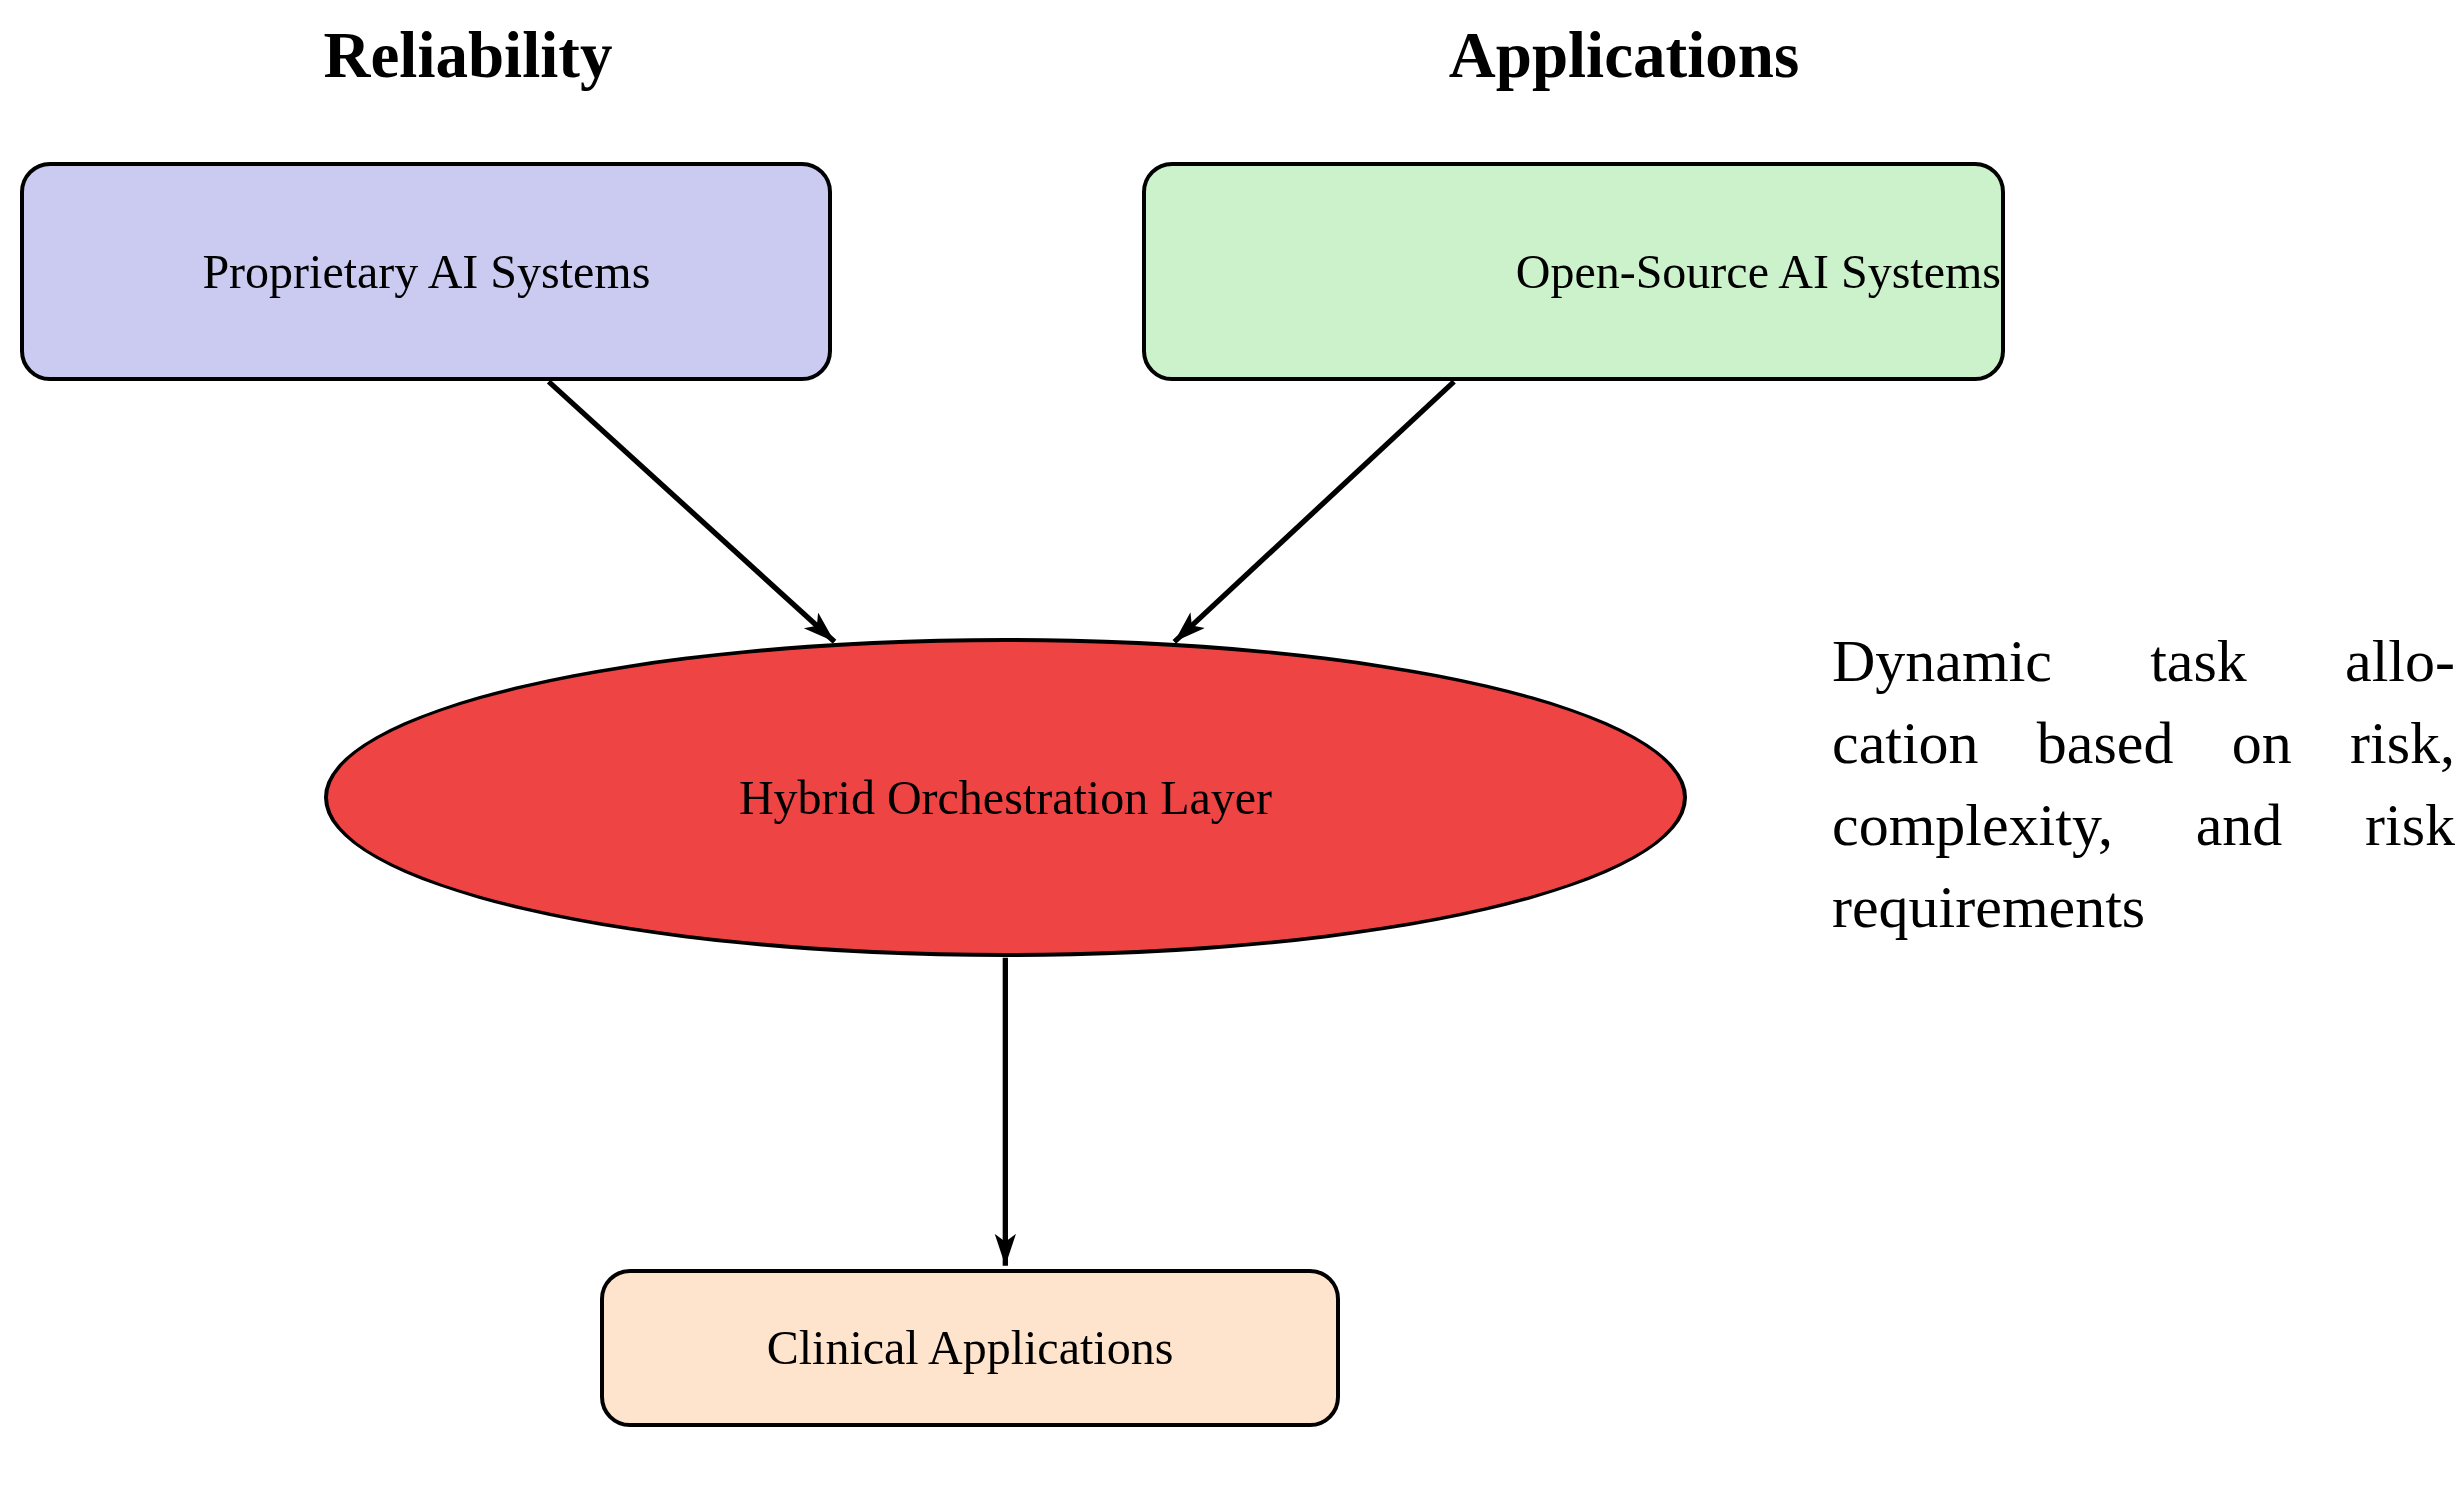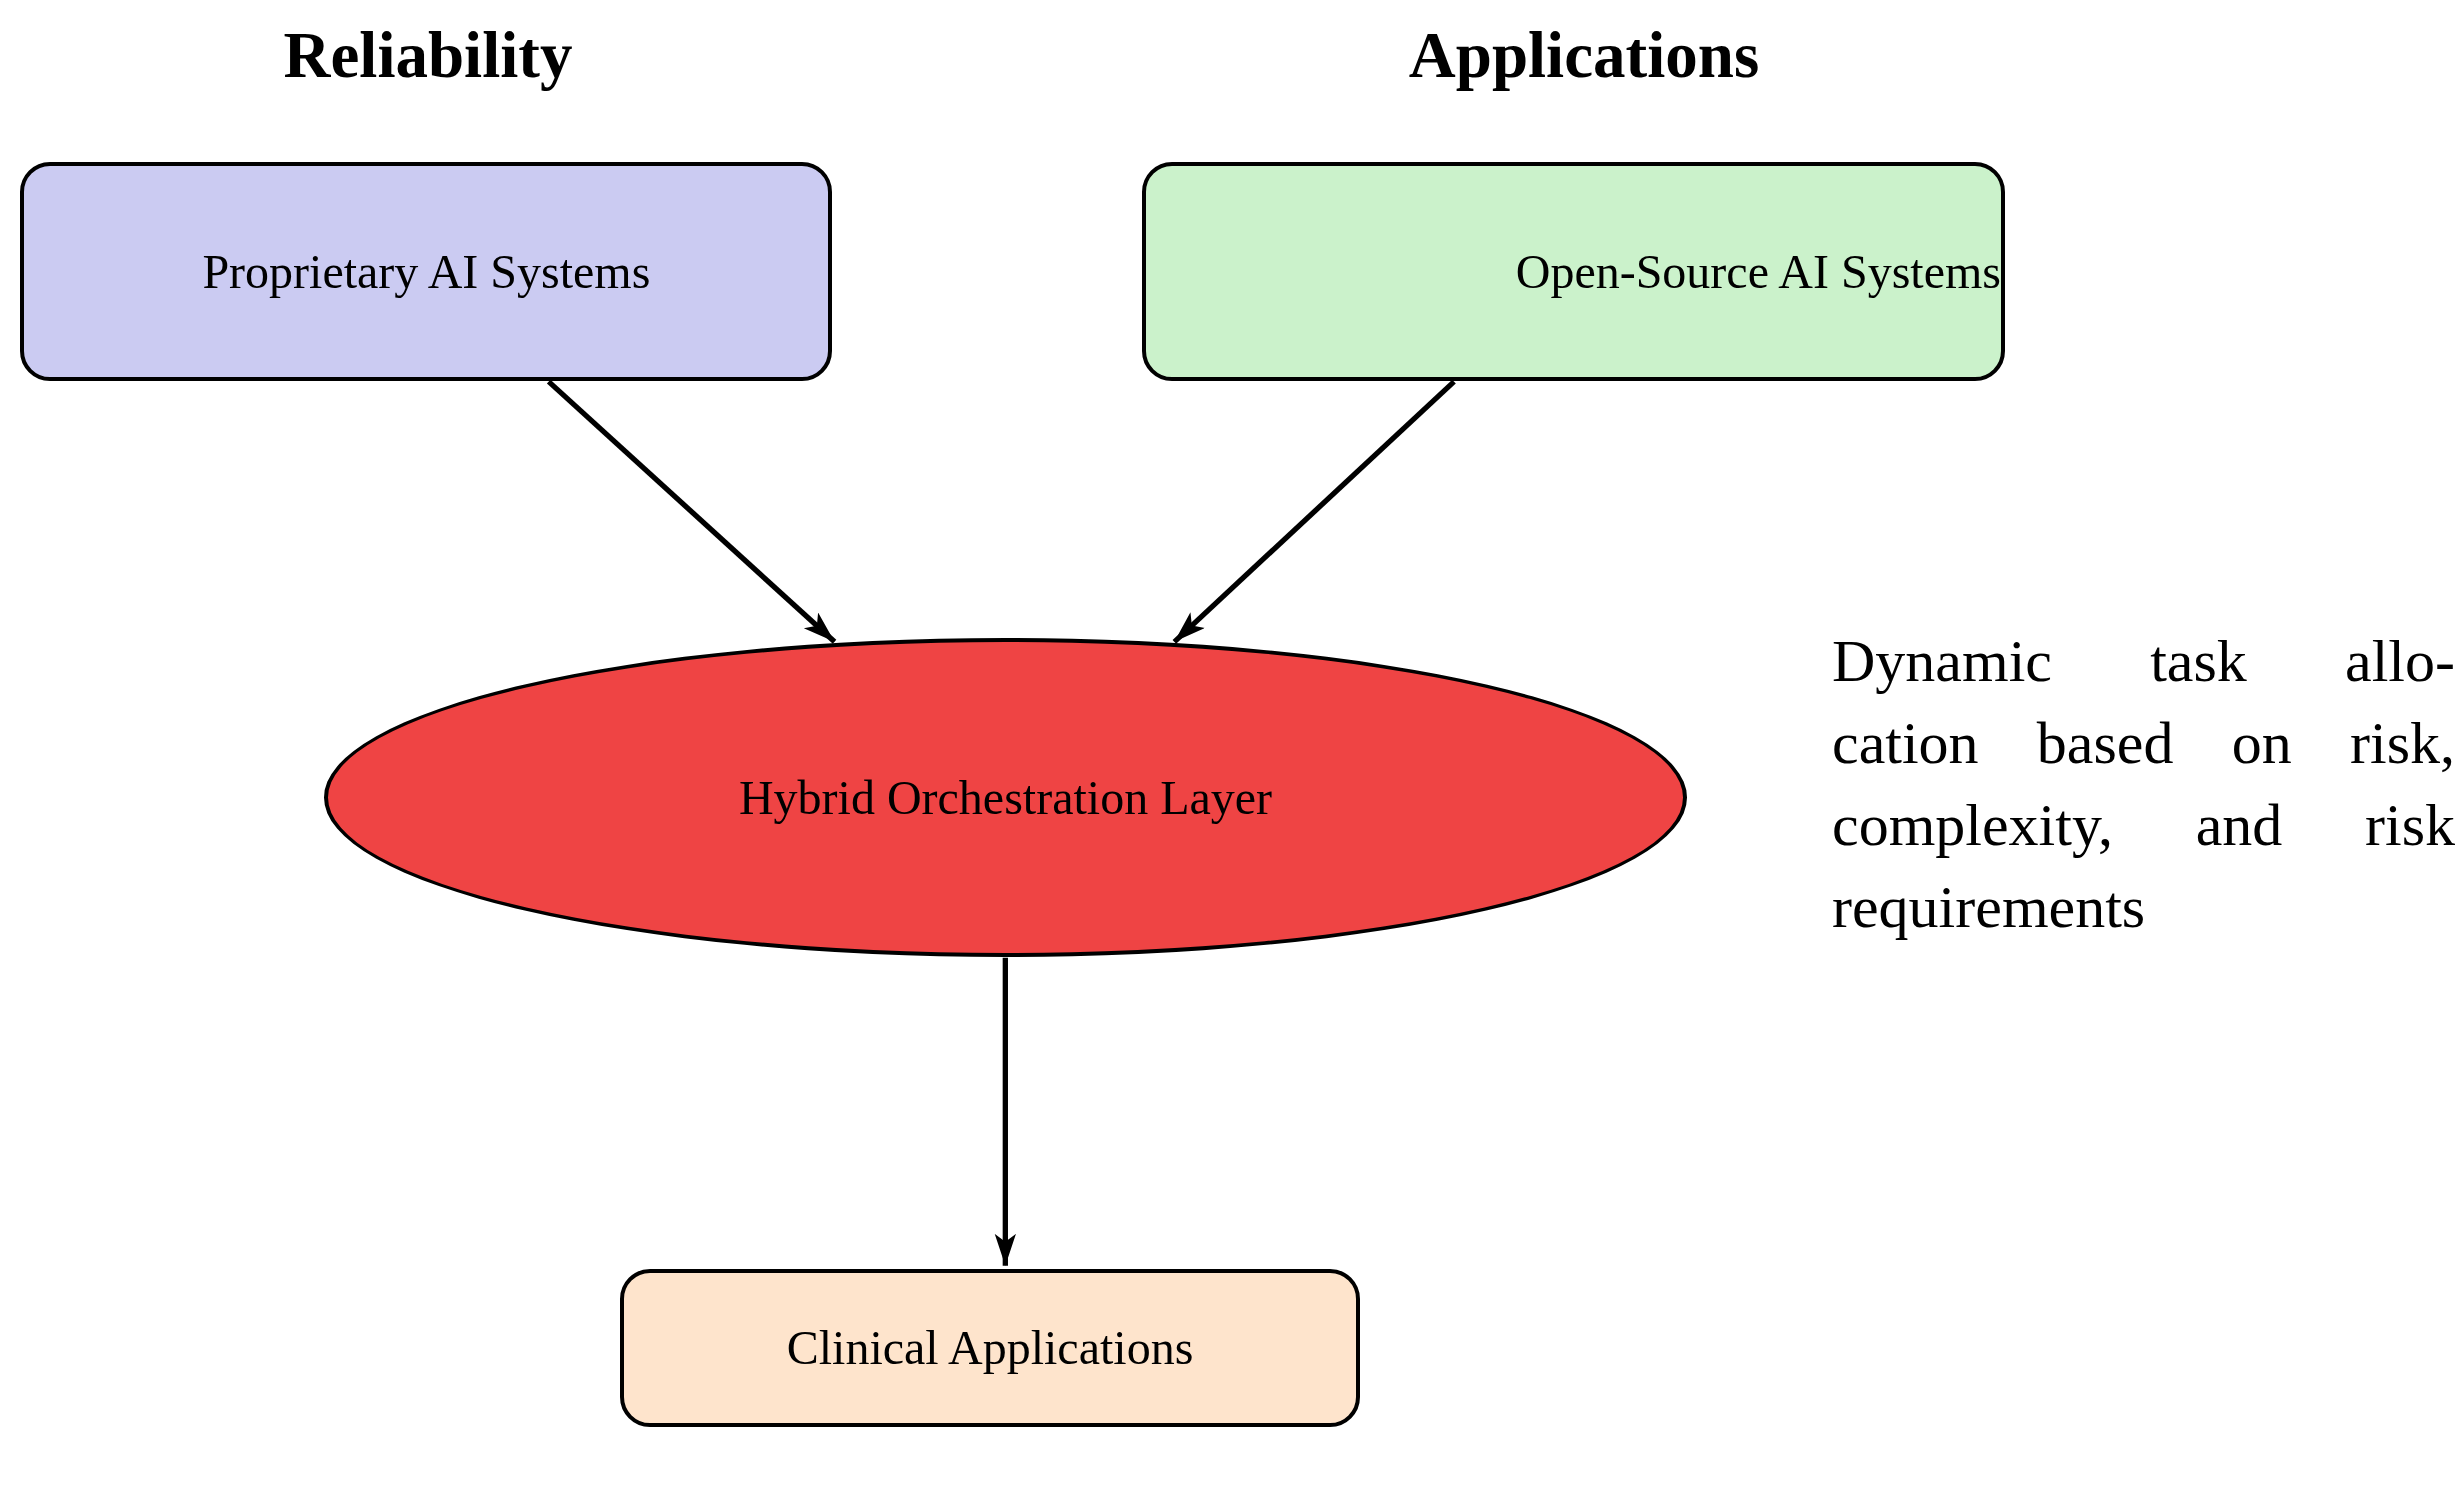--- a/index.html
+++ b/index.html
@@ -16,20 +16,21 @@
     color: #000000;
     overflow: hidden;
   }
   .heading {
     position: absolute;
     transform: translateX(-50%);
     font-size: 65px;
     font-weight: bold;
     white-space: nowrap;
     line-height: 1.1;
+    margin-left: 40px;
   }
   .node {
     position: absolute;
     border: 4.4px solid #000000;
     box-sizing: border-box;
     display: flex;
     align-items: center;
     justify-content: center;
   }
   .node.rect {
@@ -93,21 +94,21 @@
   </div>
 
   <div class="node rect" style="left: 1142px; top: 162px; width: 863px; height: 219px; background-color: rgb(203, 242, 203); justify-content: flex-end;">
     <span class="node-label">Open-Source AI Systems</span>
   </div>
 
   <div class="node ellipse" style="left: 324px; top: 638px; width: 1363px; height: 319px; background-color: #ef4444;">
     <span class="node-label">Hybrid Orchestration Layer</span>
   </div>
 
-  <div class="node rect" style="left: 620px; top: 1269px; width: 740px; height: 158px; background-color: rgb(254, 228, 204);">
+  <div class="node rect" style="left: 600px; top: 1269px; width: 740px; height: 158px; background-color: rgb(254, 228, 204);">
     <span class="node-label">Clinical Applications</span>
   </div>
 
   <div id="annotation">
     <div class="ann-line">Dynamic task allo-</div>
     <div class="ann-line">cation based on risk,</div>
     <div class="ann-line">complexity, and risk</div>
     <div class="ann-line">requirements</div>
   </div>
 

